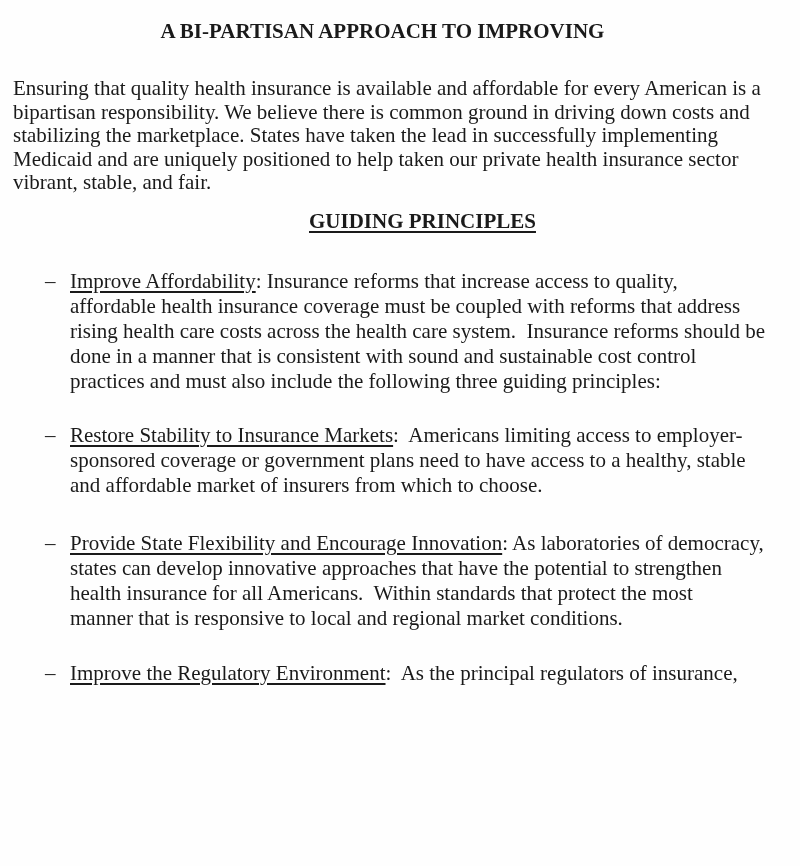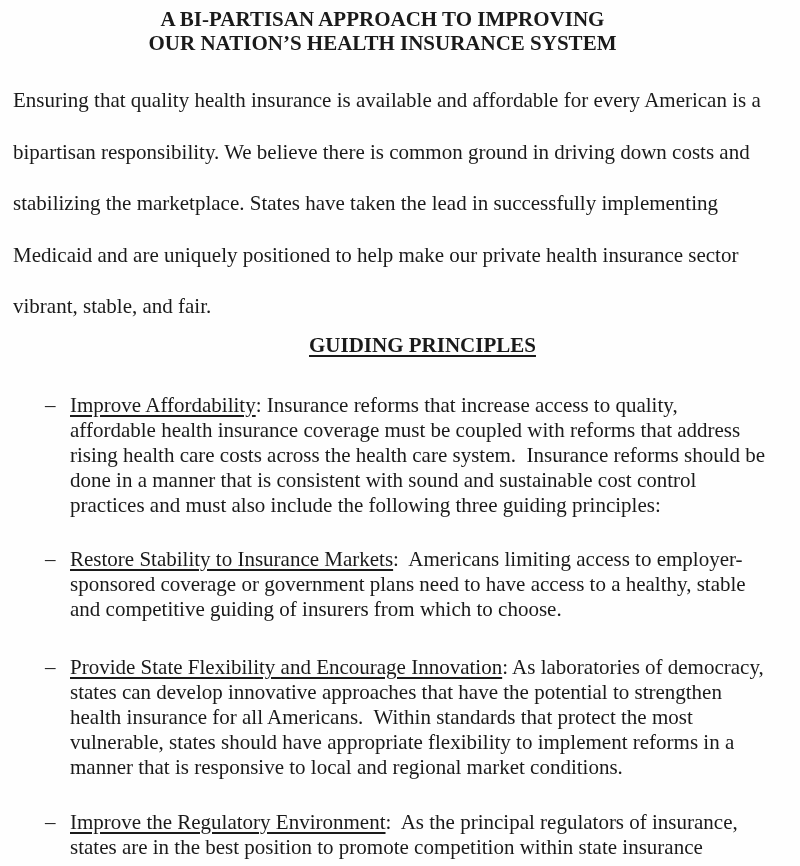--- a/index.html
+++ b/index.html
@@ -6,39 +6,38 @@
   .page {
     position: relative;
     width: 800px;
     height: 866px;
     background: #fefefe;
     color: #1a1a1a;
     font-family: "Liberation Serif", "DejaVu Serif", serif;
     font-size: 21px;
     overflow: hidden;
     box-sizing: border-box;
-    padding-top: 7px;
+    padding-top: 19px;
   }
   .center-wrap {
     width: 765px;
     text-align: center;
   }
   .doc-title .line {
     line-height: 24px;
     font-weight: bold;
     white-space: pre;
   }
   .intro {
     margin-left: 13px;
     margin-top: 34px;
   }
   .intro .line {
     line-height: 23.5px;
     white-space: pre;
-    margin-top: 28px;
   }
   .section-heading {
     margin-top: 14px;
     line-height: 24px;
     font-weight: bold;
     margin-left: 40px;
   }
   .section-heading .u {
     text-decoration: underline;
     text-decoration-thickness: 2px;
@@ -68,59 +67,56 @@
   .mt-b3 { margin-top: 33px; }
   .mt-b4 { margin-top: 30px; }
 </style>
 </head>
 <body>
 
 <div class="page">
 
   <div class="center-wrap doc-title">
     <div class="line">A BI-PARTISAN APPROACH TO IMPROVING</div>
-    <div class="line">OUR NATION’S HEALTH INSURANCE SYSTEM</div>
   </div>
 
   <div class="intro">
     <div class="line">Ensuring that quality health insurance is available and affordable for every American is a</div>
     <div class="line">bipartisan responsibility. We believe there is common ground in driving down costs and</div>
     <div class="line">stabilizing the marketplace. States have taken the lead in successfully implementing</div>
-    <div class="line">Medicaid and are uniquely positioned to help make our private health insurance sector</div>
+    <div class="line">Medicaid and are uniquely positioned to help taken our private health insurance sector</div>
     <div class="line">vibrant, stable, and fair.</div>
   </div>
 
   <div class="center-wrap section-heading">
     <span class="u">GUIDING PRINCIPLES</span>
   </div>
 
   <div class="bullet mt-b1">
     <span class="dash">–</span>
     <div class="line"><span class="u">Improve Affordability</span><span>: Insurance reforms that increase access to quality,</span></div>
     <div class="line">affordable health insurance coverage must be coupled with reforms that address</div>
     <div class="line">rising health care costs across the health care system.  Insurance reforms should be</div>
     <div class="line">done in a manner that is consistent with sound and sustainable cost control</div>
     <div class="line">practices and must also include the following three guiding principles:</div>
   </div>
 
   <div class="bullet mt-b2">
     <span class="dash">–</span>
     <div class="line"><span class="u">Restore Stability to Insurance Markets</span><span>:  Americans limiting access to employer-</span></div>
     <div class="line">sponsored coverage or government plans need to have access to a healthy, stable</div>
-    <div class="line">and competitive guiding of insurers from which to choose.</div>
+    <div class="line">and affordable market of insurers from which to choose.</div>
   </div>
 
   <div class="bullet mt-b3">
     <span class="dash">–</span>
     <div class="line"><span class="u">Provide State Flexibility and Encourage Innovation</span><span>: As laboratories of democracy,</span></div>
     <div class="line">states can develop innovative approaches that have the potential to strengthen</div>
     <div class="line">health insurance for all Americans.  Within standards that protect the most</div>
-    <div class="line">vulnerable, states should have appropriate flexibility to implement reforms in a</div>
     <div class="line">manner that is responsive to local and regional market conditions.</div>
   </div>
 
   <div class="bullet mt-b4">
     <span class="dash">–</span>
     <div class="line"><span class="u">Improve the Regulatory Environment</span><span>:  As the principal regulators of insurance,</span></div>
-    <div class="line">states are in the best position to promote competition within state insurance</div>
   </div>
 
 </div>
 
 </body></html>

